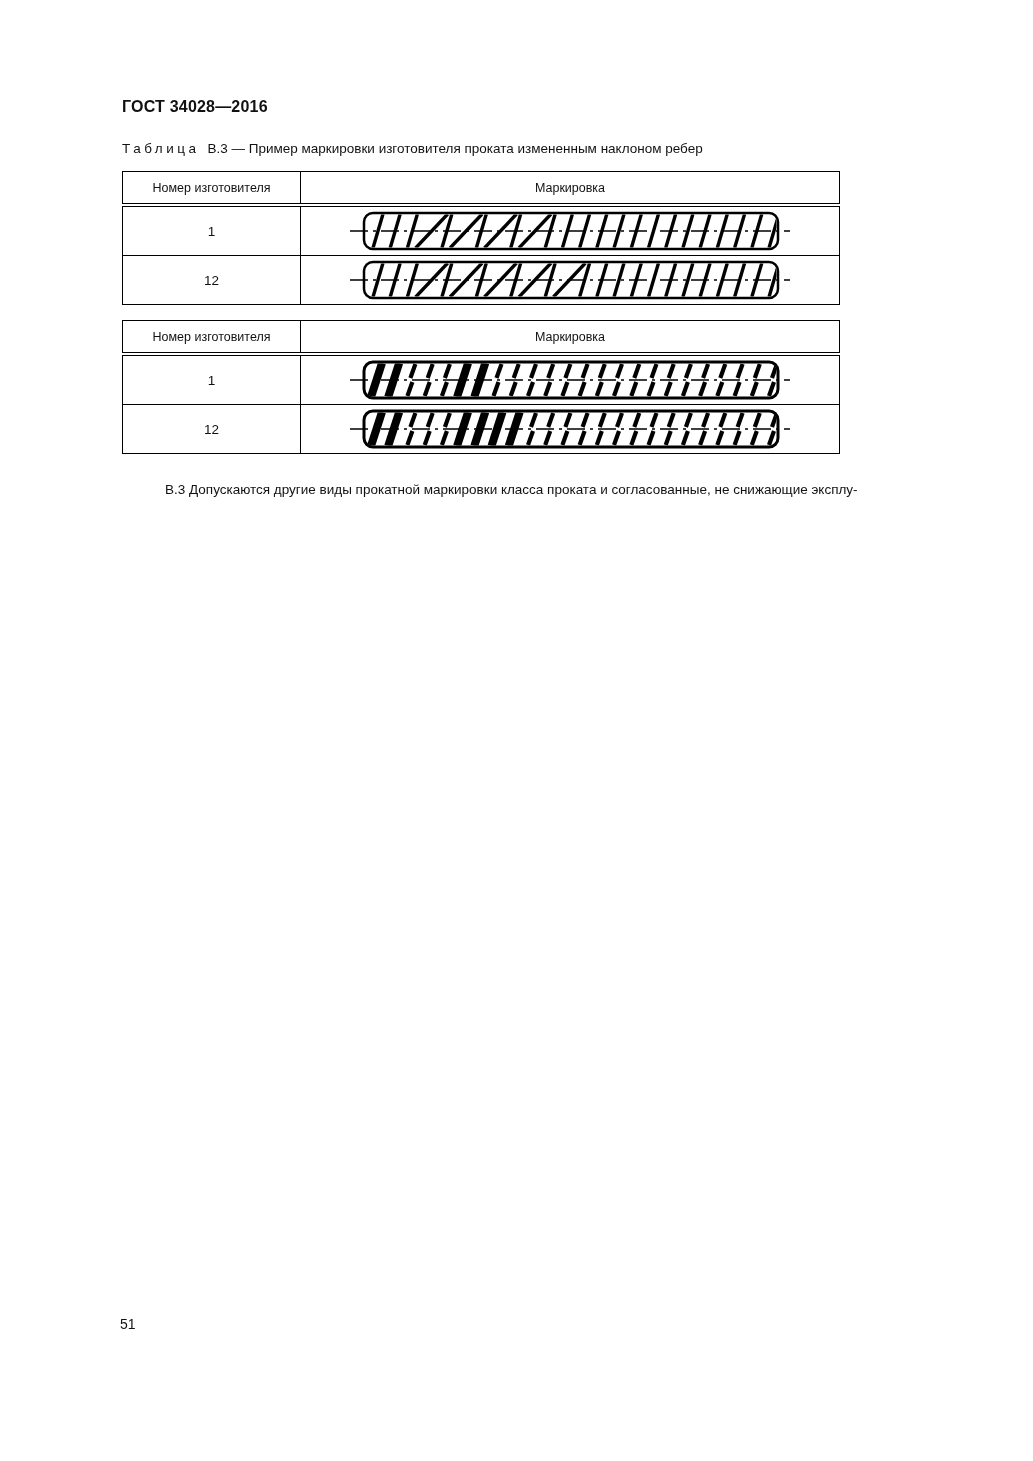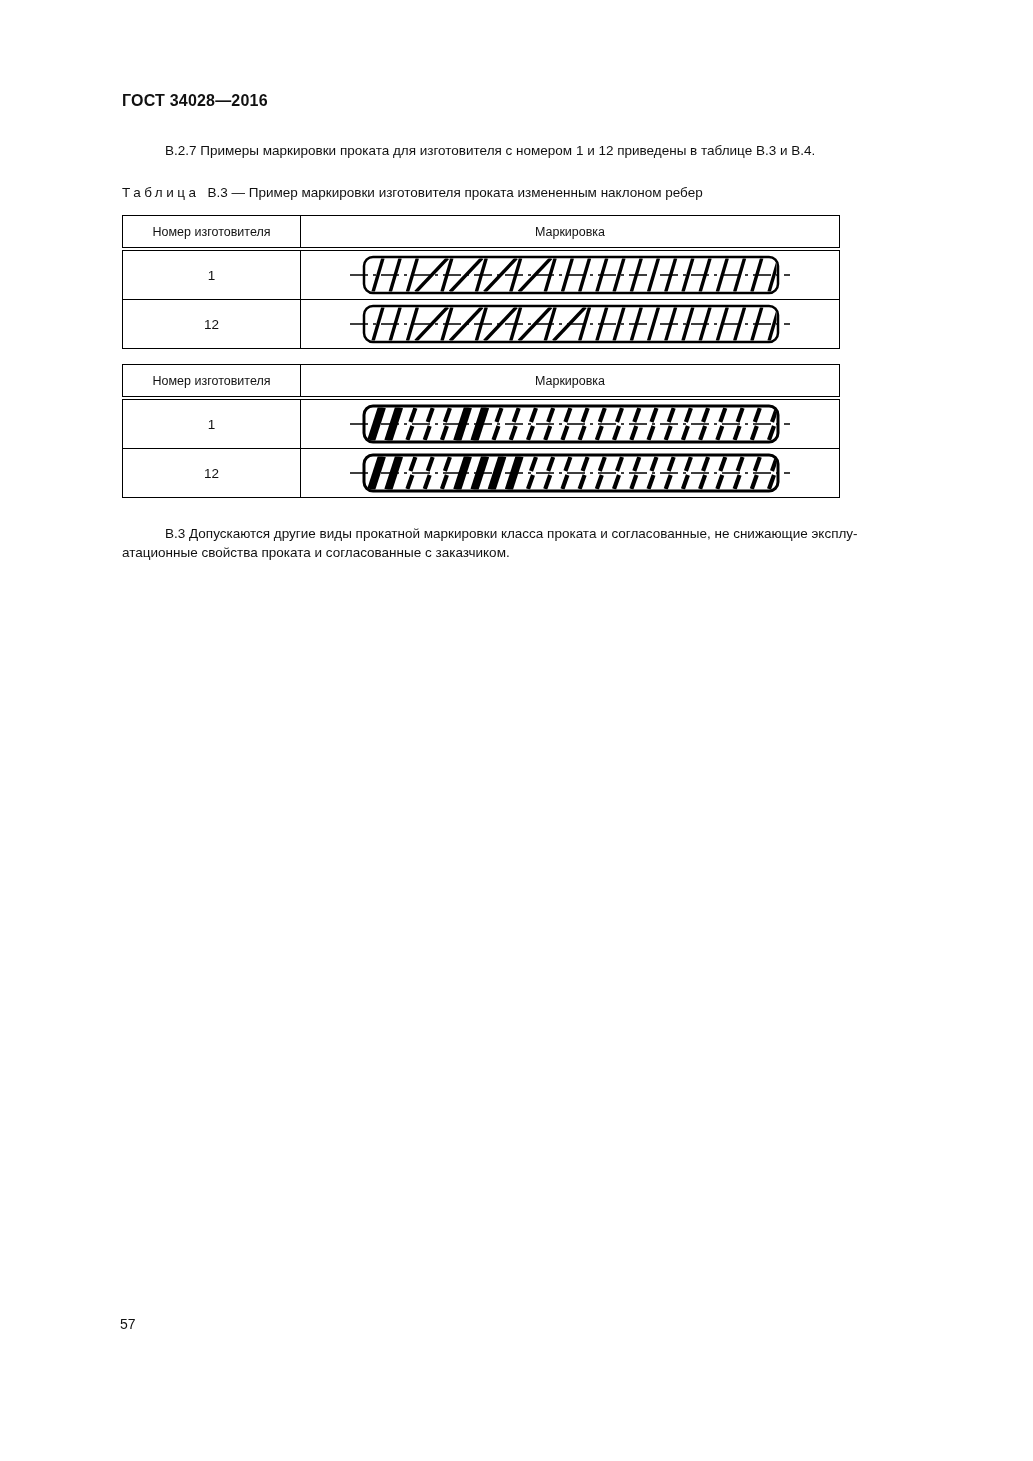--- a/index.html
+++ b/index.html
@@ -8,21 +8,21 @@
     width:1033px;height:1461px;
     background:#ffffff;
     font-family:"Liberation Sans",sans-serif;
     color:#111111;
     overflow:hidden;
     margin:0 auto;
     box-sizing:border-box;
   }
   .content{
     position:absolute;
-    left:122px;top:0;
+    left:122px;top:6px;
     width:838px;
   }
   .doc-title{
     margin:0;
     padding-top:92px;
     font-size:16px;
     font-weight:bold;
     letter-spacing:.2px;
   }
   .para{
@@ -80,21 +80,20 @@
   }
 </style>
 </head>
 <body>
 
 <div class="page">
   <div class="content">
 
     <h1 class="doc-title">ГОСТ 34028—2016</h1>
 
-    <p class="para para-b27">В.2.7  Примеры маркировки проката для изготовителя с номером 1 и 12 приведены в таблице В.3 и В.4.</p>
 
     <p class="tbl-caption cap-b3">
       <span class="cap-word">Таблица</span><span class="cap-rest">В.3 — Пример маркировки изготовителя проката измененным наклоном ребер</span>
     </p>
 
     <table class="gost">
       <colgroup>
           <col class="c1">
           <col>
         </colgroup>
@@ -325,19 +324,18 @@
     <line x1="2" y1="24" x2="442" y2="24" stroke="#000" stroke-width="1.5" stroke-dasharray="18 5 3 5"></line>
   </svg>
               </div>
             </td>
           </tr>
         </tbody>
     </table>
 
     <p class="para para-b3">
       <span class="line1">В.3  Допускаются другие виды прокатной маркировки класса проката и согласованные, не снижающие эксплу-</span>
-      <span class="line2">атационные свойства проката и согласованные с заказчиком.</span>
     </p>
 
   </div>
 
-  <div class="page-number">57</div>
+  <div class="page-number">51</div>
 </div>
 
 </body></html>

